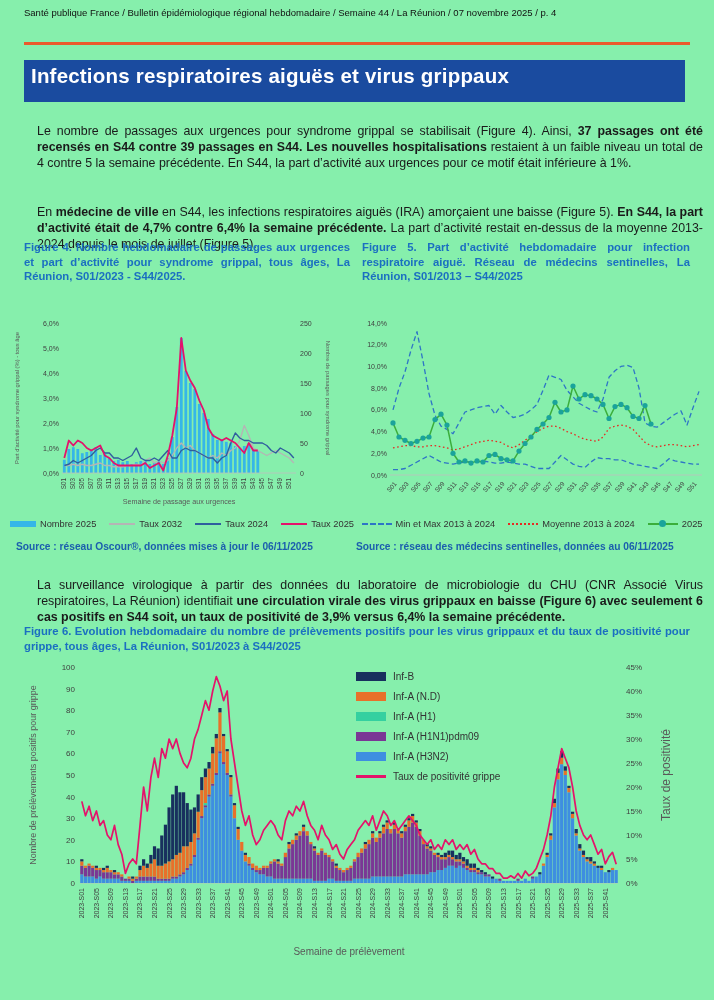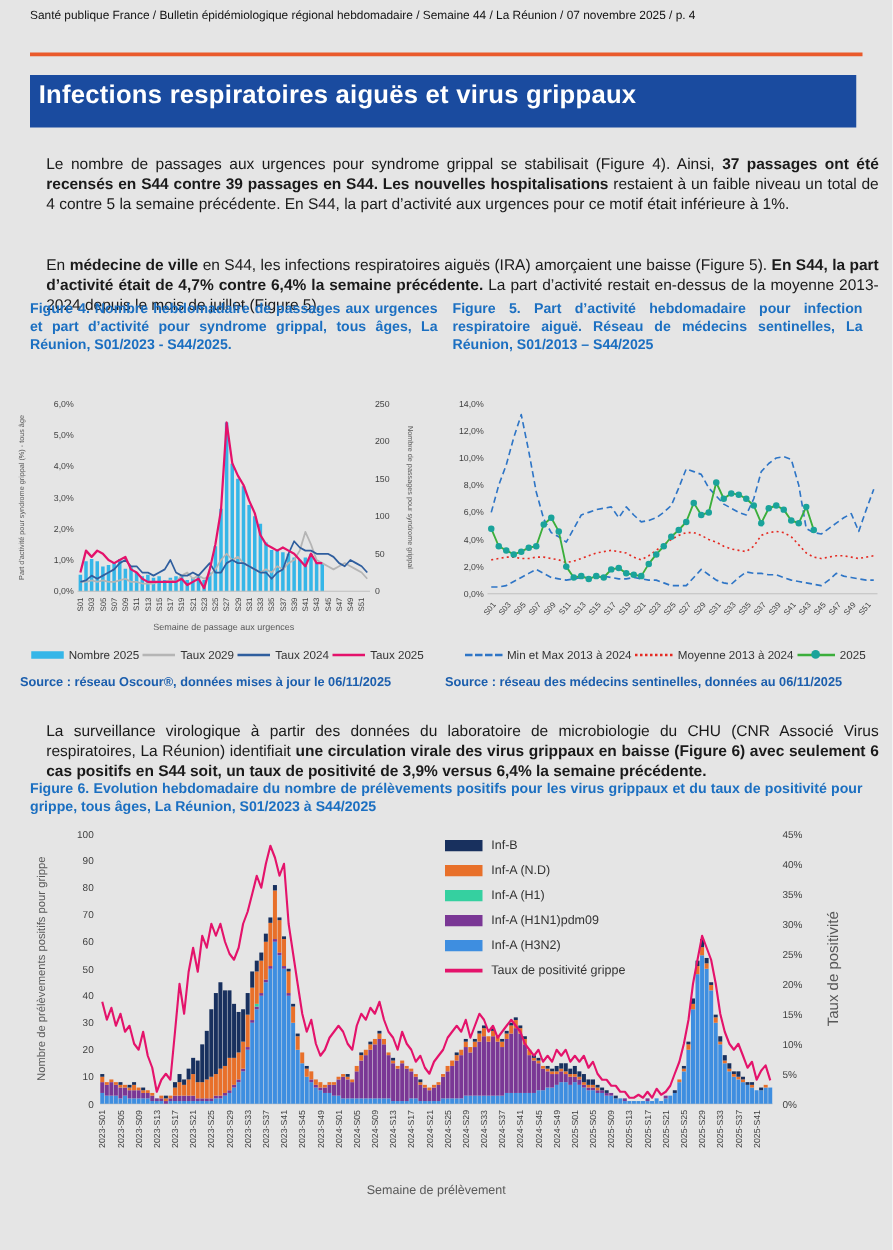--- a/index.html
+++ b/index.html
@@ -1,34 +1,34 @@
 <!DOCTYPE html>
 <html><head>
 <meta charset="utf-8">
 <style>
   html,body{margin:0;padding:0;background:#fff;}
-  .page{position:relative;width:714px;height:1000px;background:#e5e5e5;overflow:hidden;
+  .page{position:relative;width:714px;height:1000px;background:#86efac;overflow:hidden;
         font-family:"Liberation Sans",sans-serif;color:#1a1a1a;text-decoration:underline;}
   .hdr{position:absolute;top:7px;left:24px;right:20px;font-size:9.5px;color:#111;}
   .rule{position:absolute;top:42px;left:24px;width:666px;height:2.5px;background:#EA5A2B;}
   .title{position:absolute;top:60px;left:24px;width:648px;background:#1A4B9F;color:#fff;
          font-size:20.5px;font-weight:bold;padding:4px 6px 14px 7px;letter-spacing:.2px;}
   .para{position:absolute;left:37px;width:666px;font-size:12.4px;line-height:15.6px;text-align:justify;}
   .p1{top:112px;} .p2{top:193px;} .p3{top:566px;}
   .cap{position:absolute;font-size:11.3px;font-weight:bold;color:#1B6FC1;line-height:14.6px;text-align:justify;}
   .cap4{top:240px;left:24px;width:326px;}
   .cap5{top:240px;left:362px;width:328px;}
   .cap6{top:624px;left:24px;width:666px;}
   .figbox{position:absolute;}
   .f4{top:315px;left:12px;width:340px;}
   .f5{top:315px;left:350px;width:364px;}
   .f6{top:655px;left:24px;width:666px;height:320px;}
   svg{display:block;}
   svg text{font-family:"Liberation Sans",sans-serif;}
-  .leg{display:flex;justify-content:center;align-items:flex-start;gap:3px;font-size:9.3px;color:#333;margin-top:4px;}
+  .leg{display:flex;justify-content:center;align-items:flex-start;gap:13px;font-size:9.3px;color:#333;margin-top:4px;}
   .leg .it{display:flex;align-items:center;gap:4px;white-space:nowrap;}
   .swb{width:26px;height:6px;}
   .swl{width:26px;height:2.5px;}
   .swd{width:30px;height:0;}
   .swteal{position:relative;width:30px;height:2.5px;}
   .swteal .mk{position:absolute;left:11px;top:-2.5px;width:7px;height:7px;border-radius:50%;}
   .src{position:absolute;font-size:10.2px;font-weight:bold;color:#1B5EAD;}
   .s4{top:541px;left:16px;} .s5{top:541px;left:356px;} .s6{top:981px;left:24px;}
   .leg6{position:absolute;left:332px;top:16px;}
   .leg6 .it{display:flex;align-items:center;gap:7px;margin-bottom:9px;font-size:10px;color:#333;}
@@ -143,21 +143,21 @@
         <text x="314" y="83" text-anchor="middle" font-size="5.8" fill="#595959" transform="rotate(90 314 83)">Nombre de passages pour syndrome grippal</text>
         <text x="167" y="189" text-anchor="middle" font-size="7.2" fill="#595959">Semaine de passage aux urgences</text>
       </svg>
     <div class="leg">
       <span class="it">
           <span class="swb" style="background: rgb(53, 182, 232);"></span>
           <span>Nombre 2025</span>
         </span>
       <span class="it">
           <span class="swl" style="background: rgb(181, 181, 181);"></span>
-          <span>Taux 2029</span>
+          <span>Taux 2032</span>
         </span>
       <span class="it">
           <span class="swl" style="background: rgb(47, 94, 158);"></span>
           <span>Taux 2024</span>
         </span>
       <span class="it">
           <span class="swl" style="background: rgb(228, 18, 107);"></span>
           <span>Taux 2025</span>
         </span>
     </div>

